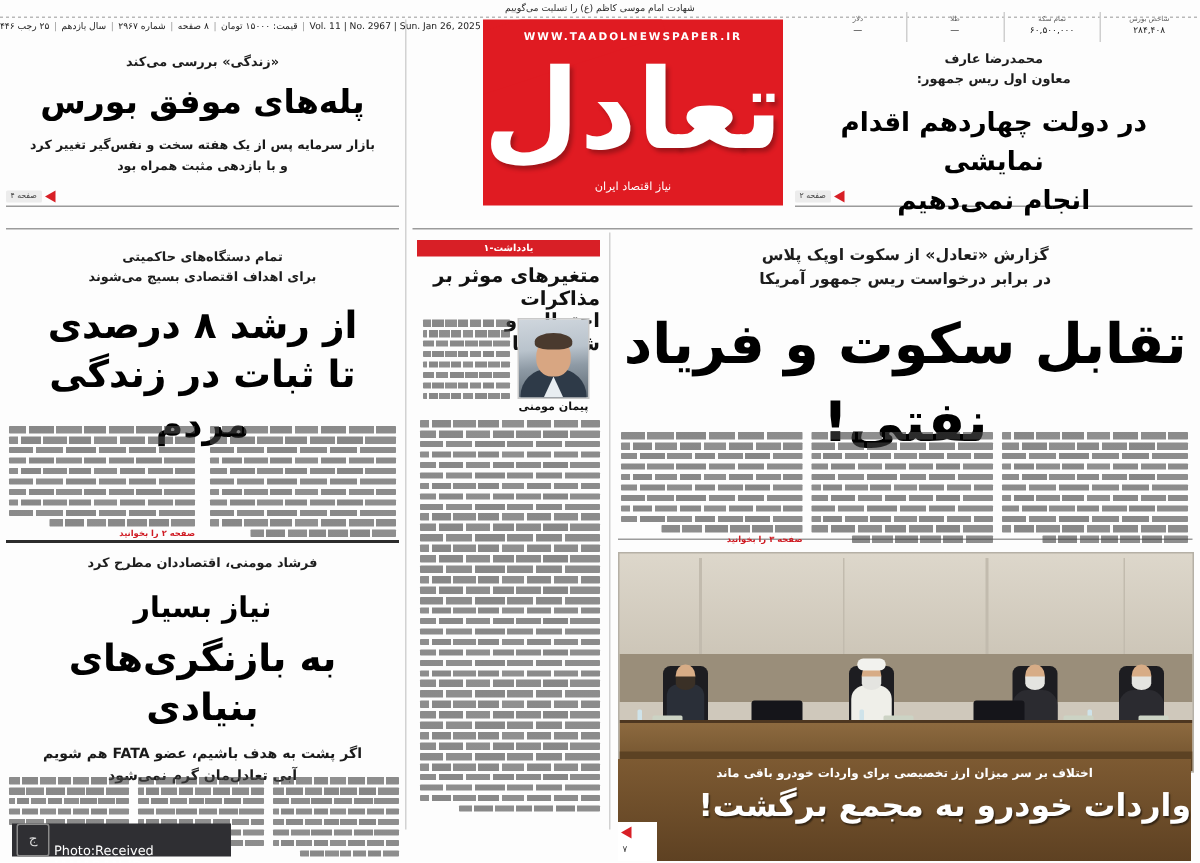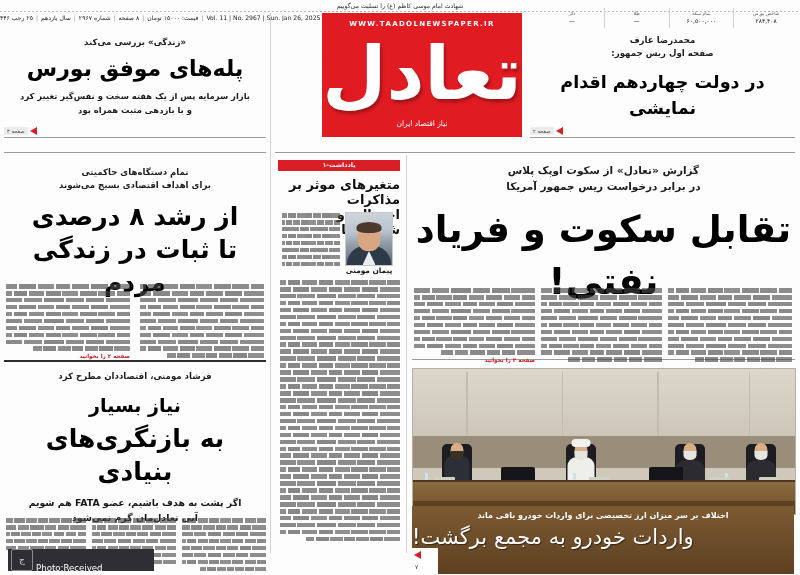--- a/index.html
+++ b/index.html
@@ -227,21 +227,21 @@
   
   .cap-wrap{
     position:absolute;overflow:hidden;
     background:linear-gradient(180deg,#7d5a32,#5e4122);
   }
   .cap-small{
     text-align:center;font-size:8px;font-weight:700;color:#ffffff;
     line-height:13px;
   }
   .cap-big{
-    text-align:left;font-size:21px;font-weight:400;color:#ffffff;
+    text-align:right;font-size:21px;font-weight:700;color:#ffffff;
     line-height:26px;letter-spacing:-.3px;
     text-shadow:1px 1px 1px rgba(0,0,0,.5);
   }
   .cap-corner{
     position:absolute;left:0;bottom:0;width:26px;height:26px;background:#ffffff;
   }
   .cap-corner .cc-tri{
     position:absolute;left:2px;top:3px;width:0;height:0;
     border-top:4px solid transparent;border-bottom:4px solid transparent;
     border-right:7px solid #d81f26;
@@ -459,22 +459,23 @@
     <div class="ln v3"></div>
       <div class="ln"></div>
       <div class="ln v2"></div>
       <div class="ln v3"></div>
     <div class="ln"></div>
       <div class="ln v2 short2"></div>
   </div>
 
   <div style="position:absolute;top:34px;left:530px;width:265px;">
     <div class="kicker">محمدرضا عارف</div>
-    <div class="kicker">صفحه اول ریس جمهور:</div>
+    <div class="kicker">معاون اول ریس جمهور:</div>
     <div class="headline" style="font-size:17.5px;line-height:26px;margin-top:9px;">در دولت چهاردهم اقدام نمایشی</div>
+    <div class="headline" style="font-size:17.5px;line-height:26px;">انجام نمی‌دهیم</div>
   </div>
   <div class="marker" style="top:127px;left:530px;">
     <span class="tri"></span>
     <span class="mtxt">صفحه ۲</span>
   </div>
 
   <div style="position:absolute;top:162px;left:412px;width:383px;">
     <div class="kicker" style="font-size:10.5px;line-height:16px;">گزارش «تعادل» از سکوت اوپک پلاس</div>
     <div class="kicker" style="font-size:10.5px;line-height:16px;">در برابر درخواست ریس جمهور آمریکا</div>
     <div class="headline" style="font-size:37px;line-height:52px;margin-top:10px;letter-spacing:-.5px;">تقابل سکوت و فریاد نفتی!</div>

